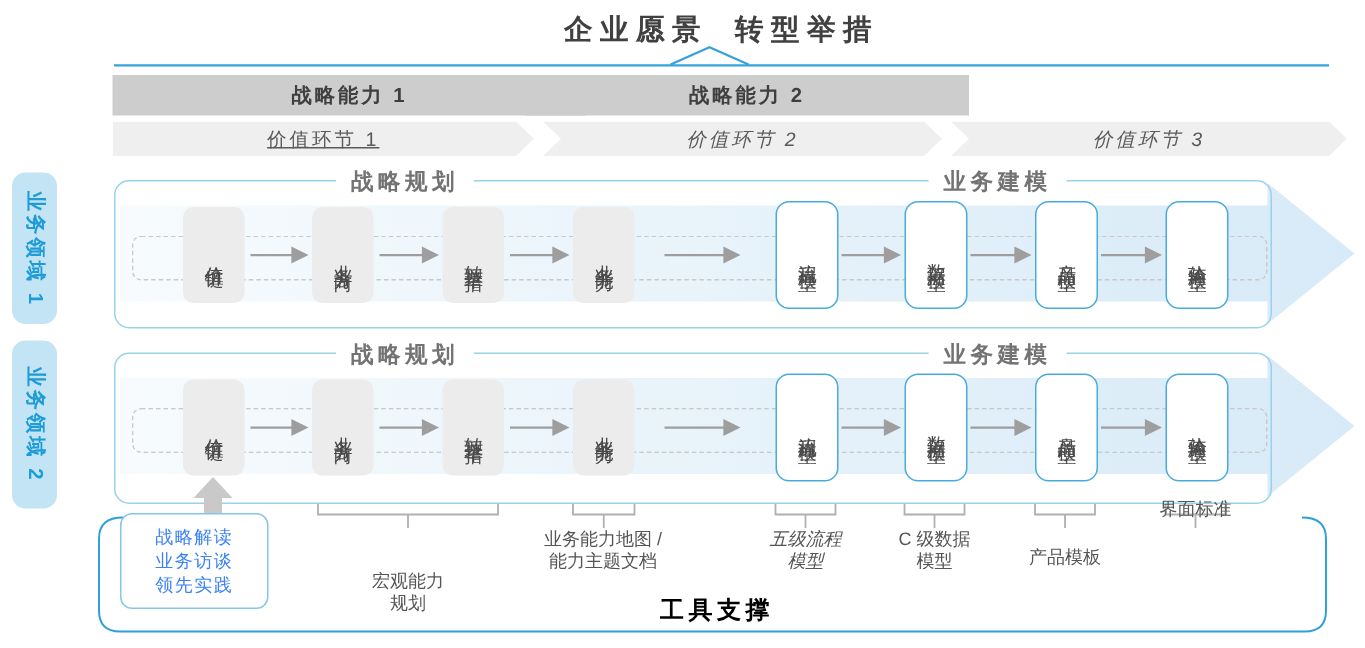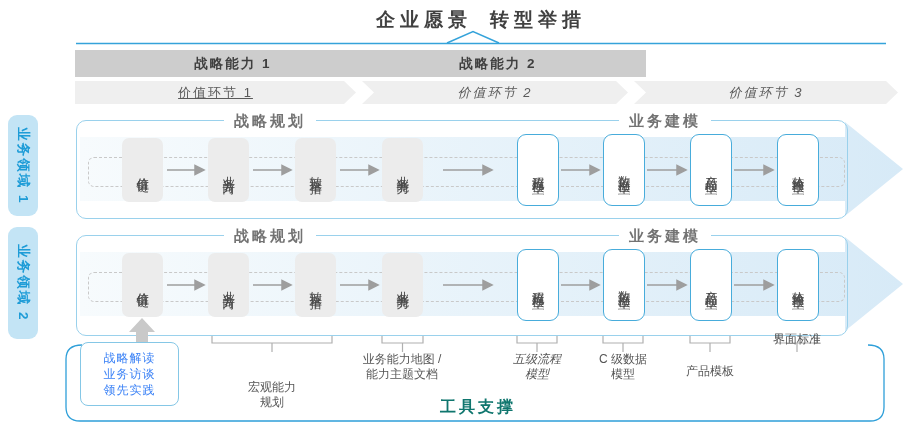--- a/index.html
+++ b/index.html
@@ -37,21 +37,21 @@
   
   .gbox{width:41px;height:64px;background:#ECECEC;border-radius:7px;display:flex;align-items:center;justify-content:center;z-index:4;}
   .bbox{width:40px;height:70px;background:#fff;border:1.5px solid #48ACDB;border-radius:9px;display:flex;align-items:center;justify-content:center;z-index:4;}
   .vtext{writing-mode:vertical-rl;text-orientation:upright;font-size:12.5px;color:#4A4A4A;letter-spacing:2px;line-height:1;}
 
   
   .note{font-size:12px;line-height:15px;color:#555;text-align:center;white-space:pre-line;z-index:4;}
   .practice{left:80px;top:342px;width:97px;height:62px;background:#fff;border:1px solid #85C7E6;border-radius:8px;
             display:flex;align-items:center;justify-content:center;z-index:4;}
   .practice div{font-size:12px;line-height:16px;color:#3b82f6;text-align:center;white-space:pre-line;letter-spacing:1px;}
-  .toollabel{left:66px;top:397px;width:824px;text-align:center;font-size:16px;font-weight:bold;color:#0f766e;letter-spacing:3px;z-index:4;}
+  .toollabel{left:66px;top:397px;width:824px;text-align:center;font-size:16px;font-weight:bold;color:#000000;letter-spacing:3px;z-index:4;}
 
   svg.layer{position:absolute;left:0;top:0;z-index:3;}
   svg.bglayer{position:absolute;left:0;top:0;z-index:0;}
 </style>
 </head>
 <body>
 
 <div id="canvas">
 
   <svg class="bglayer" width="910" height="432">

